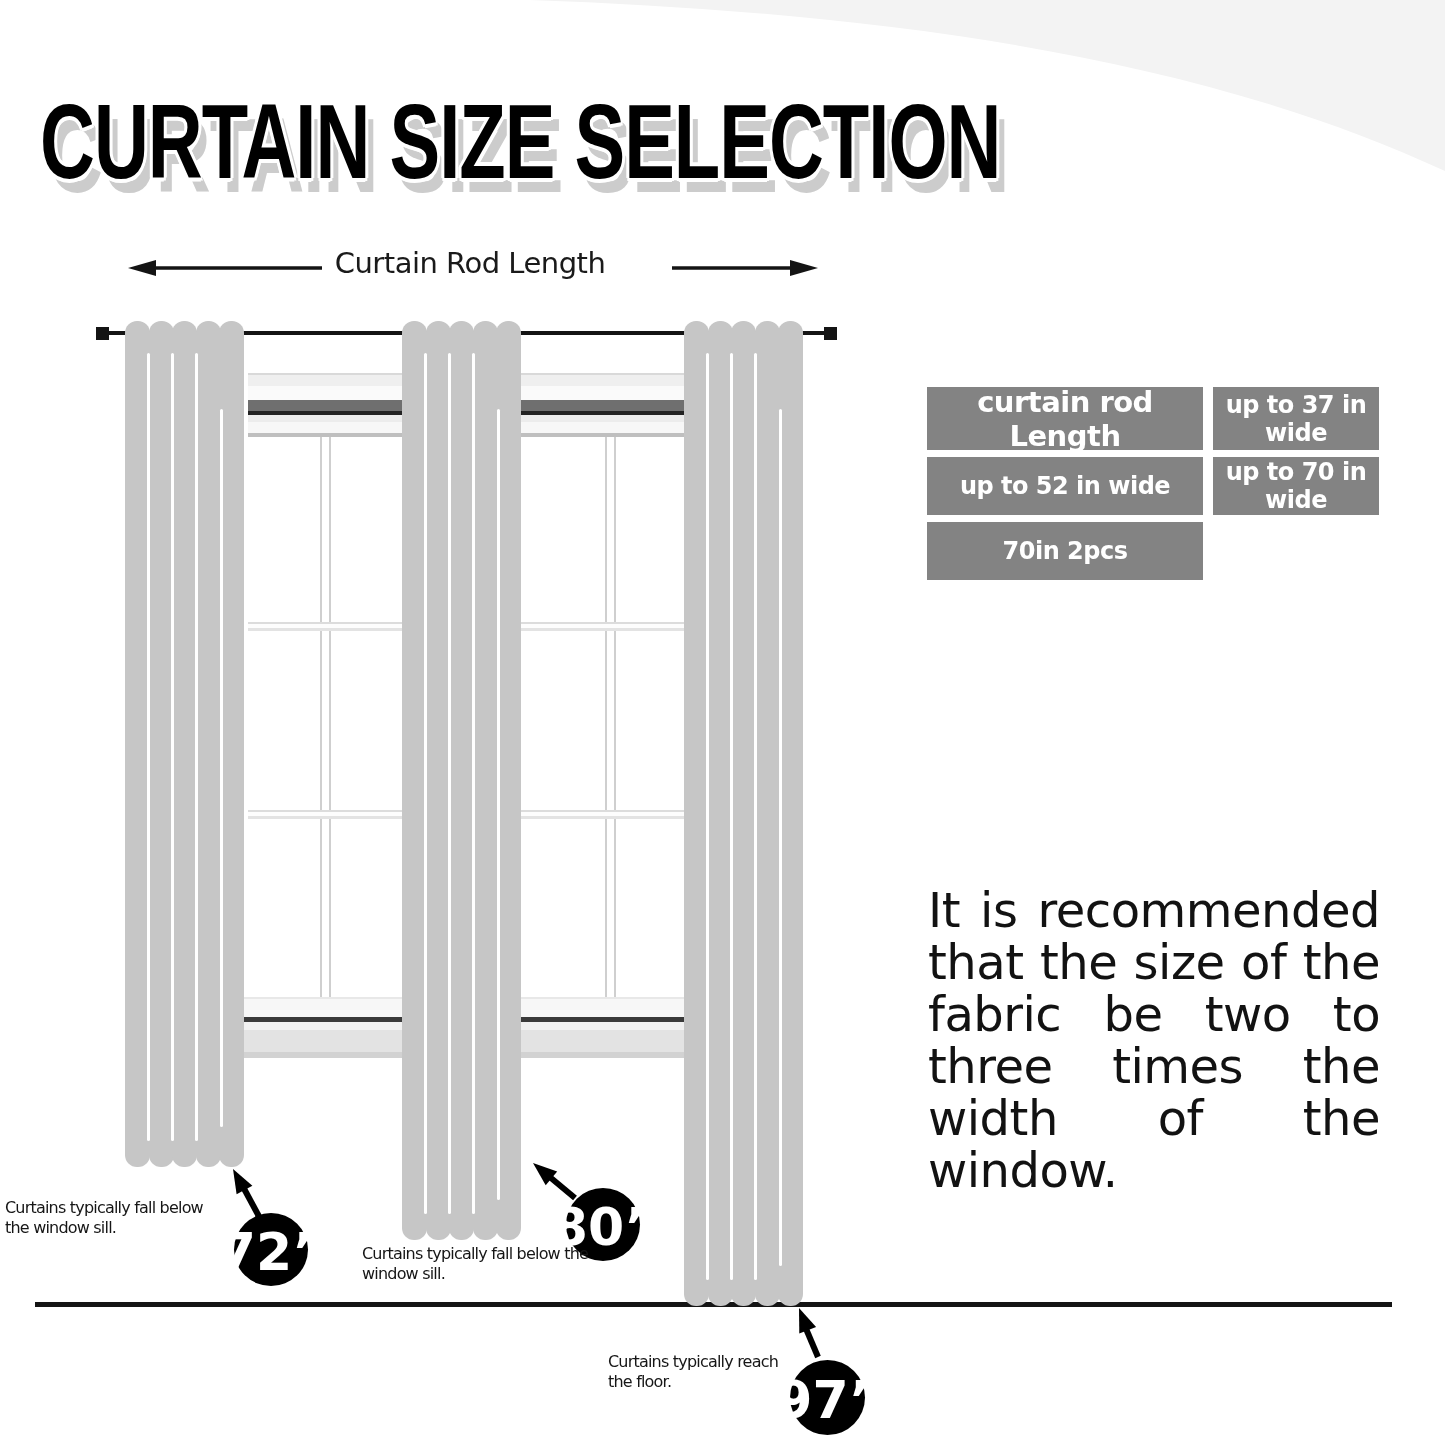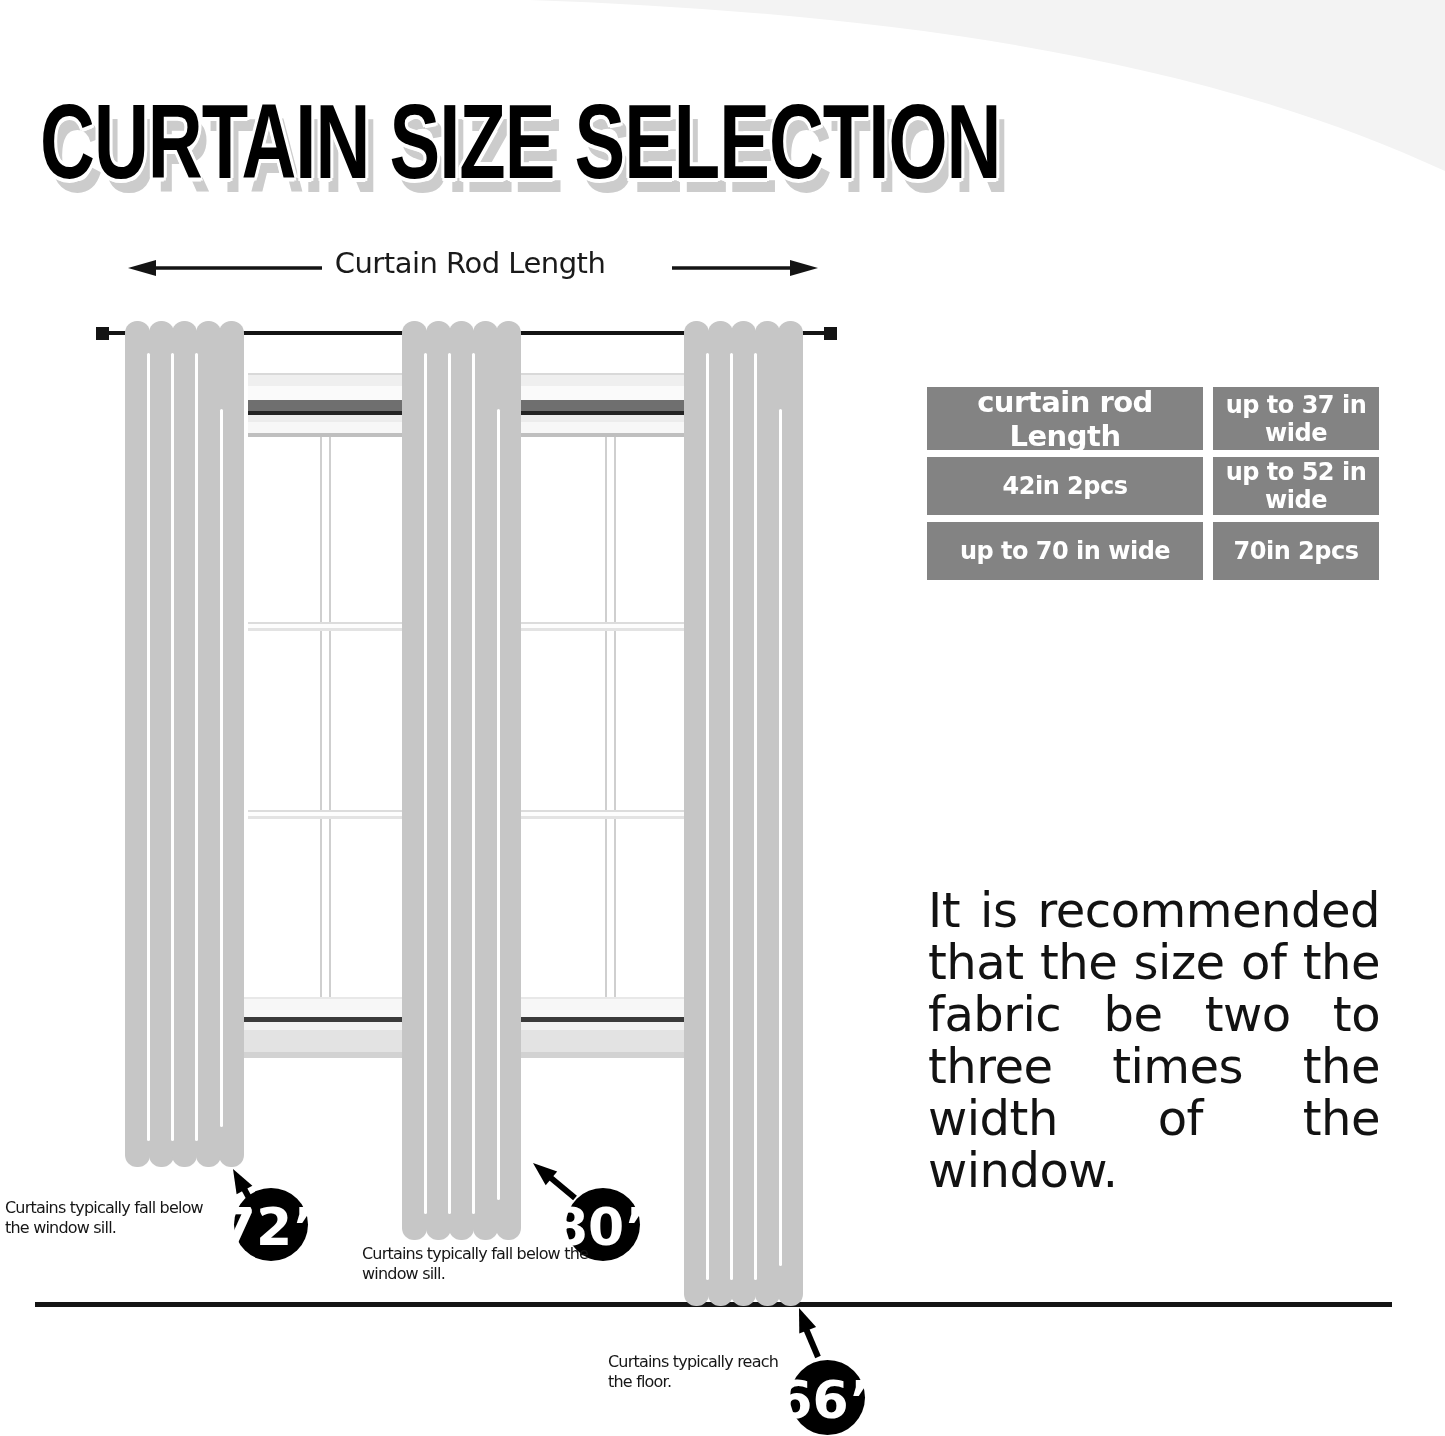--- a/index.html
+++ b/index.html
@@ -179,28 +179,28 @@
       <div class="pleat"></div>
       <div class="pleat"></div>
     <i class="fold f1"></i>
       <i class="fold f2"></i>
       <i class="fold f3"></i>
       <i class="fold f4"></i>
   </div>
 
   <div class="floor-line"></div>
 
-  <div class="size-circle" style="left:234px;top:1188px;width:74px;height:73px">
+  <div class="size-circle" style="left:234px;top:1213px;width:74px;height:73px">
     <span>72”</span>
   </div>
   <div class="size-circle" style="left:566px;top:1188px;width:74px;height:73px">
     <span>80”</span>
   </div>
   <div class="size-circle" style="left:790px;top:1360px;width:75px;height:75px">
-    <span>66”</span>
+    <span>97”</span>
   </div>
 
   <svg class="callout-arrow" style="left:225px;top:1155px" width="50" height="75" viewBox="0 0 50 75">
     <line x1="16" y1="28" x2="37" y2="67" stroke="#000" stroke-width="6"></line>
     <polygon points="8,14 27.4,30.7 11.6,39.3" fill="#000"></polygon>
   </svg>
   <svg class="callout-arrow" style="left:525px;top:1155px" width="60" height="55" viewBox="0 0 60 55">
     <line x1="20" y1="18" x2="50" y2="43" stroke="#000" stroke-width="6"></line>
     <polygon points="8,8 32.2,16.5 20.7,30.3" fill="#000"></polygon>
   </svg>
@@ -209,21 +209,20 @@
     <polygon points="19,8 36.1,27.1 19.3,33.5" fill="#000"></polygon>
   </svg>
 
   <div class="note n1">Curtains typically fall below the window sill.</div>
   <div class="note n2">Curtains typically fall below the window sill.</div>
   <div class="note n3">Curtains typically reach the floor.</div>
 
   <div class="size-table">
     <div class="cell head">curtain rod Length</div>
     <div class="cell">up to 37 in wide</div>
-    <div class="cell">42in 2pcs</div>
     <div class="cell">up to 52 in wide</div>
     <div class="cell">up to 70 in wide</div>
     <div class="cell">70in 2pcs</div>
   </div>
 
   <div class="recommendation">It is recommended that the size of the fabric be two to three times the width of the window.</div>
 
 </div>
 
 </body></html>

